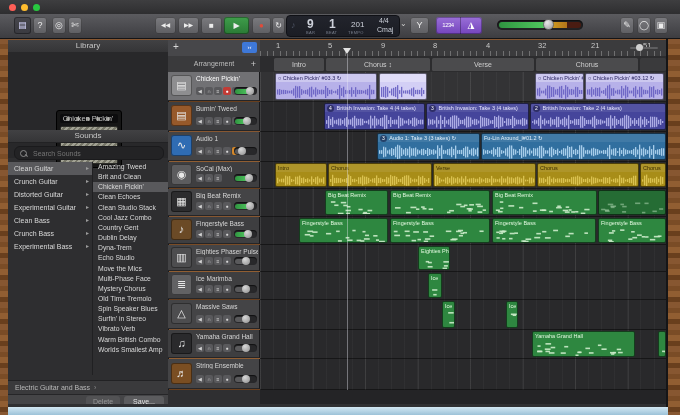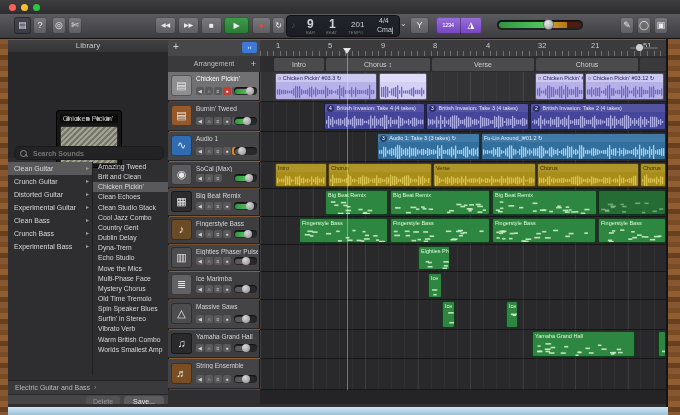--- a/index.html
+++ b/index.html
@@ -30,21 +30,21 @@
     color:#bdbdbd;font-size:7px;line-height:16px;text-align:center;}
   #ruler{left:260px;top:40px;width:406px;height:16px;background:#3b3b3d;border-bottom:1px solid #232325;}
   #ruler:after{content:"";position:absolute;bottom:0;left:0;right:0;height:5px;
     background:repeating-linear-gradient(90deg,rgba(190,190,190,.4) 0 1px,transparent 1px 6.56px);}
   #arr-lane{left:260px;top:56px;width:406px;height:16px;background:#2c2c2e;border-bottom:1px solid #1d1d1f;}
   #lanebg{left:260px;top:72px;width:406px;height:318px;background:#29292b;
     background-image:repeating-linear-gradient(90deg,rgba(255,255,255,.07) 0 1px,transparent 1px 52.5px),
                      repeating-linear-gradient(90deg,rgba(255,255,255,.03) 0 1px,transparent 1px 13.12px);}
   .searchbox{position:absolute;left:6px;width:148px;height:12px;border-radius:6px;background:#232325;border:1px solid #1a1a1c;}
   .searchbox input{position:absolute;left:16px;top:0;width:125px;height:11px;background:transparent;border:none;outline:none;
-    color:#9a9a9a;font-size:7px;font-family:"Liberation Sans",sans-serif;font-weight:bold;}
+    color:#9a9a9a;font-size:7px;font-family:"Liberation Sans",sans-serif;}
   .mag{position:absolute;left:5px;top:2.5px;width:5px;height:5px;border:1px solid #8a8a8a;border-radius:50%;}
   .mag:after{content:"";position:absolute;left:4px;top:4px;width:3px;height:1px;background:#8a8a8a;transform:rotate(45deg);}
   .listrow{position:absolute;color:#d8d8d8;font-size:7px;white-space:nowrap;overflow:hidden;}
   .amp{position:absolute;left:48px;top:58px;width:64px;height:56px;background:#161616;border:1px solid #000;border-radius:3px;}
   .amp-top{position:absolute;left:3px;top:3px;right:3px;height:9px;background:#0c0c0d;border-radius:2px;}
   .amp-knob{position:absolute;top:2.5px;width:4px;height:4px;border-radius:50%;background:#9a9a92;}
   .amp-grille{position:absolute;left:3px;top:15px;right:3px;bottom:3px;border:1px solid #2c2c28;border-radius:2px;
     background:repeating-linear-gradient(135deg,#a2a294 0 2px,#767668 2px 4px);}
   .fbtn{position:absolute;height:11px;border-radius:3px;font-size:7px;line-height:11px;text-align:center;}
 </style>
@@ -110,20 +110,21 @@
             <span class="amp-knob" style="left:6px;"></span>
             <span class="amp-knob" style="left:16px;"></span>
             <span class="amp-knob" style="left:26px;"></span>
             <span class="amp-knob" style="left:36px;"></span>
             <span class="amp-knob" style="left:46px;"></span>
           </div>
         <div class="amp-grille"></div>
       </div>
       <div class="abs" style="left:0;top:62px;width:160px;text-align:center;font-size:7.5px;color:#c0c0c0;">Chicken Pickin'</div>
     </div>
+    <div class="abs bar-dark" style="left:0;top:90px;width:160px;height:12px;line-height:12px;">Sounds</div>
     <div class="searchbox" style="top:106px;">
       <span class="mag"></span>
       <input placeholder="Search Sounds" style="">
     </div>
     <div class="abs" style="left:84px;top:122px;width:1px;height:213px;background:#202022;"></div>
     <div id="cat-list" class="abs" style="left:0;top:122px;width:84px;height:213px;">
         <div class="listrow" style="left: 0px; top: 0px; width: 84px; height: 13px; line-height: 13px; padding-left: 6px; box-sizing: border-box; background: rgb(89, 89, 92);">Clean Guitar<span style="position: absolute; right: 3px; top: 0px; font-size: 6px; color: rgb(154, 154, 154);">▸</span></div>
         <div class="listrow" style="left: 0px; top: 13px; width: 84px; height: 13px; line-height: 13px; padding-left: 6px; box-sizing: border-box;">Crunch Guitar<span style="position: absolute; right: 3px; top: 0px; font-size: 6px; color: rgb(154, 154, 154);">▸</span></div>
         <div class="listrow" style="left: 0px; top: 26px; width: 84px; height: 13px; line-height: 13px; padding-left: 6px; box-sizing: border-box;">Distorted Guitar<span style="position: absolute; right: 3px; top: 0px; font-size: 6px; color: rgb(154, 154, 154);">▸</span></div>
         <div class="listrow" style="left: 0px; top: 39px; width: 84px; height: 13px; line-height: 13px; padding-left: 6px; box-sizing: border-box;">Experimental Guitar<span style="position: absolute; right: 3px; top: 0px; font-size: 6px; color: rgb(154, 154, 154);">▸</span></div>

